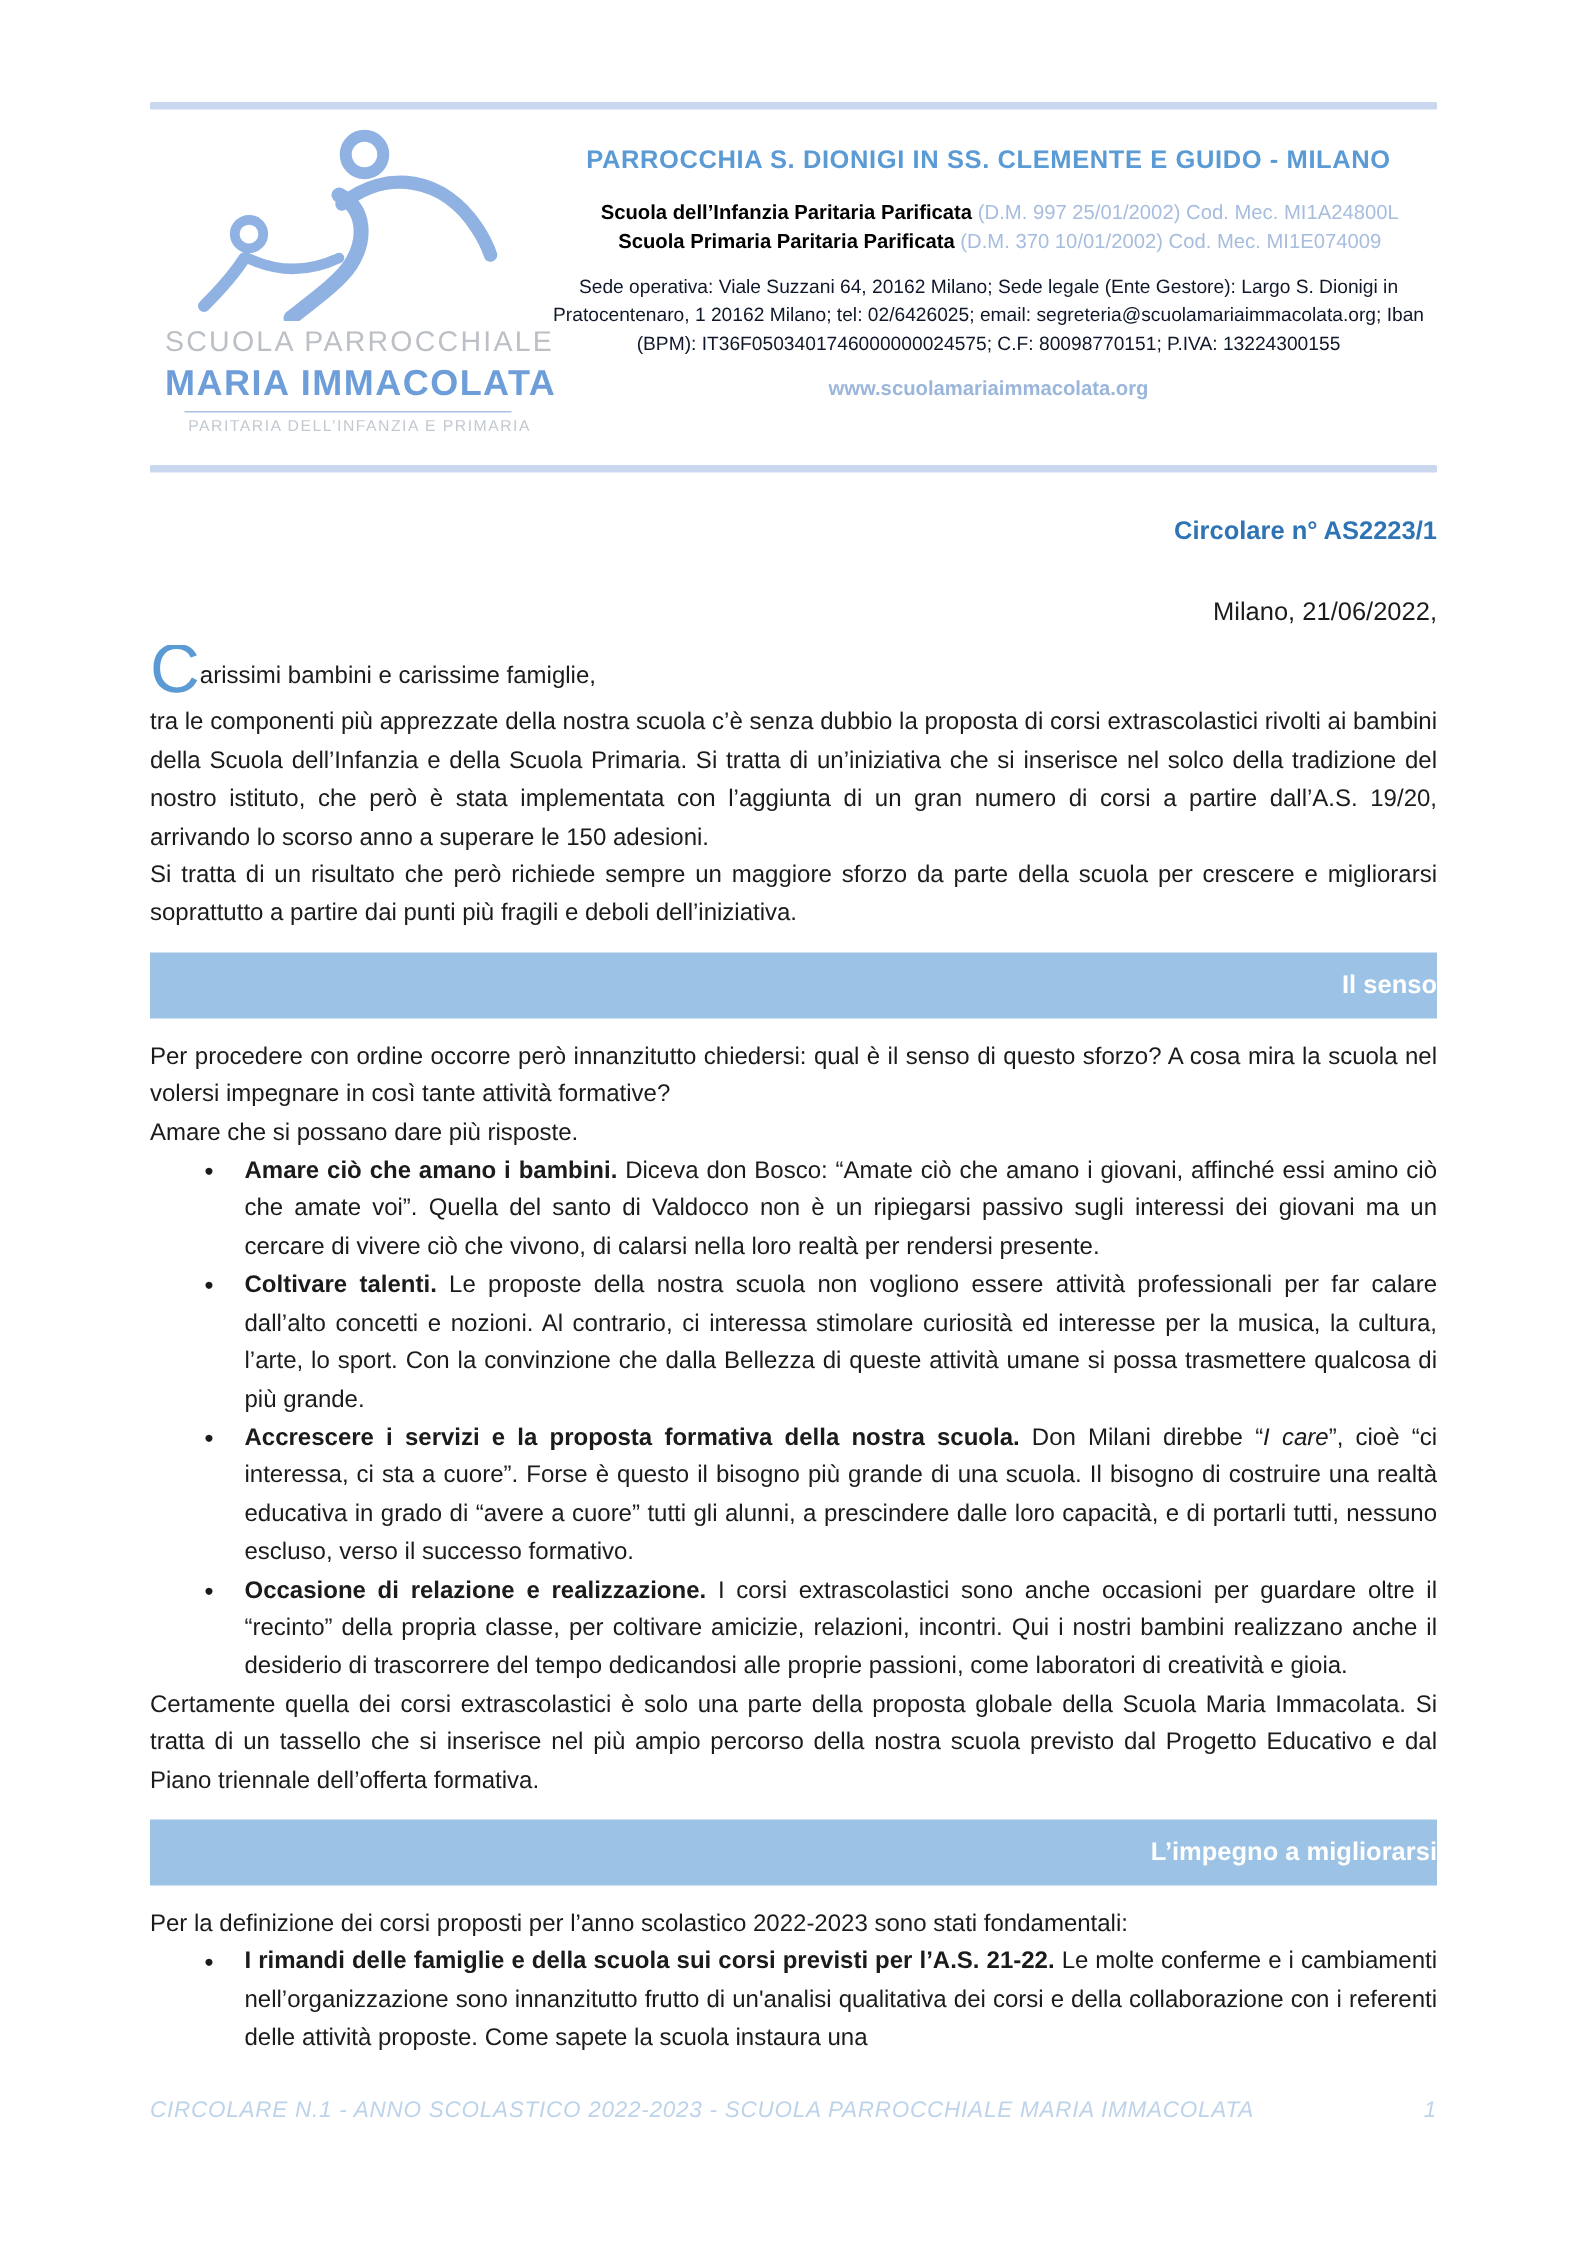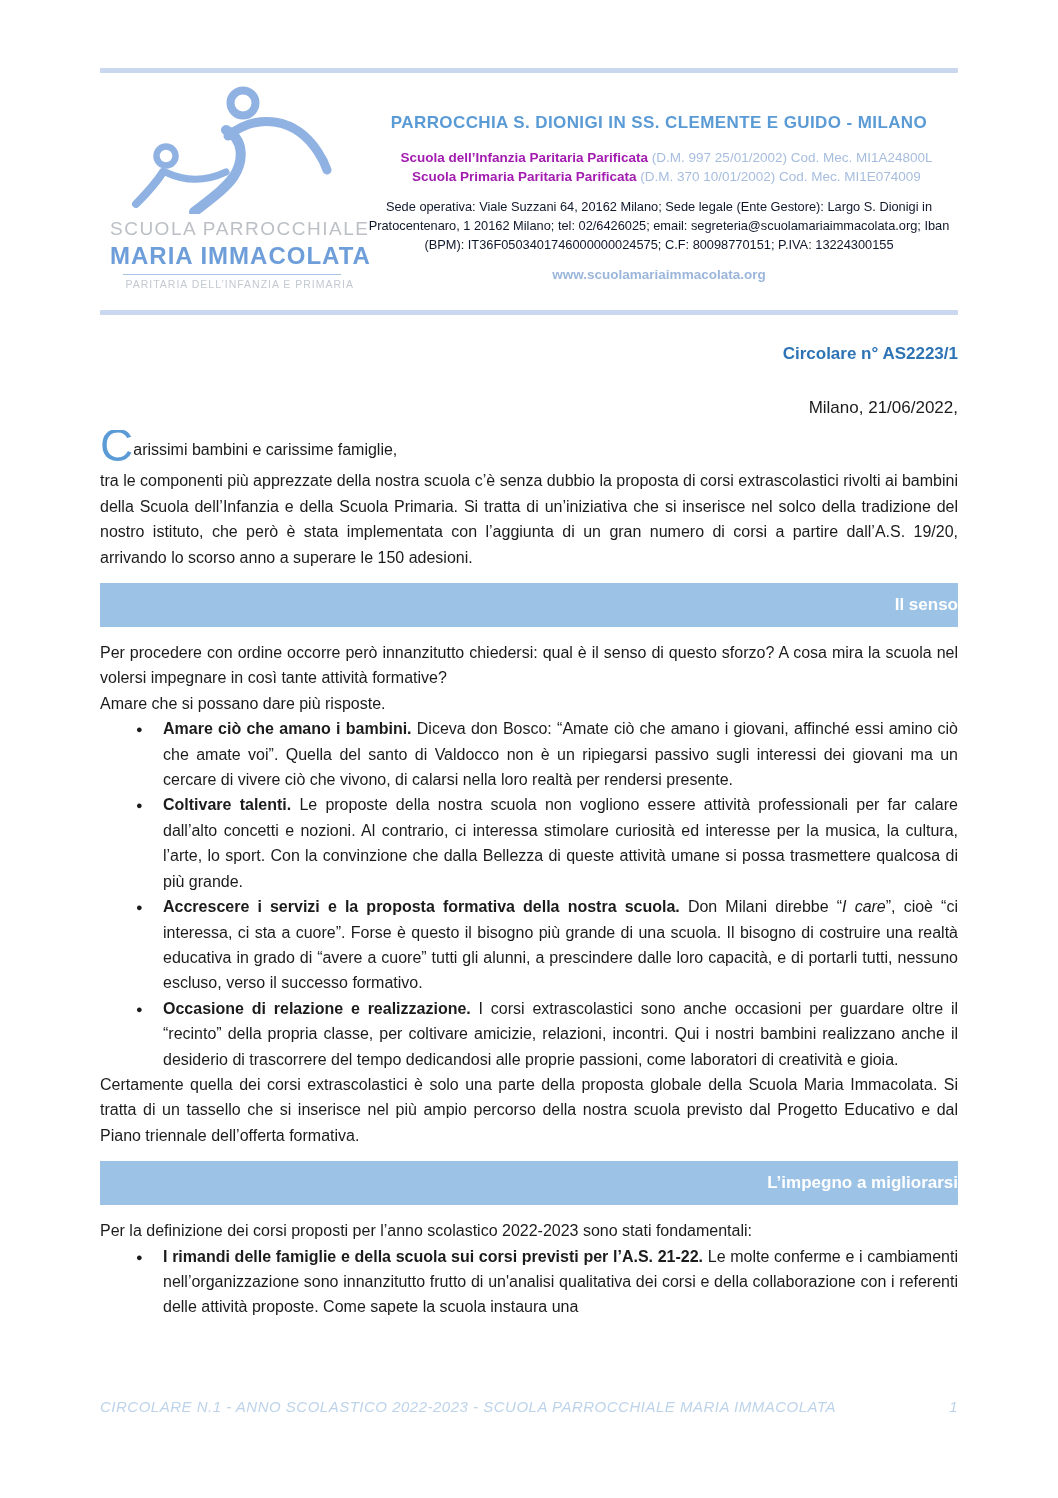--- a/index.html
+++ b/index.html
@@ -18,23 +18,23 @@
 
   
   .logo-block{position:absolute;left:110px;top:86px;width:244px;text-align:right;}
   .logo-figures{display:block;margin:0 auto;}
   .logo-line1{font-size:19px;letter-spacing:1.5px;color:#bcc0c6;font-weight:400;margin-top:4px;white-space:nowrap;}
   .logo-line2{font-size:24px;letter-spacing:1px;color:#6e9ed9;font-weight:700;margin-top:2px;white-space:nowrap;}
   .logo-underline{height:1px;background:#a9c3e4;width:218px;margin:4px auto 3px auto;}
   .logo-line3{font-size:10.5px;letter-spacing:1px;color:#c3c9d1;font-weight:400;white-space:nowrap;}
 
   .header-text{position:absolute;left:360px;top:96px;width:598px;text-align:center;}
-  .header-title{font-size:17px;font-weight:700;color:#5b9bd5;letter-spacing:.4px;line-height:22px;margin-top:16px;}
+  .header-title{font-size:17px;font-weight:700;color:#5b9bd5;letter-spacing:.4px;line-height:22px;}
   .school-lines{margin-top:14px;font-size:13.5px;line-height:19px;color:#a7bdde;}
-  .school-lines b{color:#a21caf;margin-left:15px;}
+  .school-lines b{color:#000000;margin-left:15px;}
   .header-address{margin-top:11px;font-size:12.8px;line-height:19px;color:#0f172a;}
   .header-site{margin-top:13px;font-size:13.5px;font-weight:700;color:#9bb6db;}
   .header-site a{color:#9bb6db;cursor:pointer;}
 
   
   .circolare{position:absolute;left:100px;top:344px;width:858px;text-align:right;
              font-size:17px;font-weight:700;color:#2e74b5;}
   .dateline{position:absolute;left:100px;top:398px;width:858px;text-align:right;
             font-size:17px;color:#1b1b1b;}
 
@@ -101,20 +101,21 @@
   <div class="rule rule-header-bottom"></div>
 
   <div class="circolare">Circolare n° AS2223/1</div>
   <div class="dateline">Milano, 21/06/2022,</div>
 
   <div class="main">
 
     <div class="salutation"><span class="dropcap">C</span><span>arissimi bambini e carissime famiglie,</span></div>
 
     <p>tra le componenti più apprezzate della nostra scuola c’è senza dubbio la proposta di corsi extrascolastici rivolti ai bambini della Scuola dell’Infanzia e della Scuola Primaria. Si tratta di un’iniziativa che si inserisce nel solco della tradizione del nostro istituto, che però è stata implementata con l’aggiunta di un gran numero di corsi a partire dall’A.S. 19/20, arrivando lo scorso anno a superare le 150 adesioni.</p>
+    <p>Si tratta di un risultato che però richiede sempre un maggiore sforzo da parte della scuola per crescere e migliorarsi soprattutto a partire dai punti più fragili e deboli dell’iniziativa.</p>
 
     <div class="banner">Il senso</div>
 
     <p>Per procedere con ordine occorre però innanzitutto chiedersi: qual è il senso di questo sforzo? A cosa mira la scuola nel volersi impegnare in così tante attività formative?</p>
     <p>Amare che si possano dare più risposte.</p>
 
     <ul class="bullets">
       <li><b>Amare ciò che amano i bambini.</b><span> Diceva don Bosco: “Amate ciò che amano i giovani, affinché essi amino ciò che amate voi”. Quella del santo di Valdocco non è un ripiegarsi passivo sugli interessi dei giovani ma un cercare di vivere ciò che vivono, di calarsi nella loro realtà per rendersi presente.</span></li>
       <li><b>Coltivare talenti.</b><span> Le proposte della nostra scuola non vogliono essere attività professionali per far calare dall’alto concetti e nozioni. Al contrario, ci interessa stimolare curiosità ed interesse per la musica, la cultura, l’arte, lo sport. Con la convinzione che dalla Bellezza di queste attività umane si possa trasmettere qualcosa di più grande.</span></li>
       <li><b>Accrescere i servizi e la proposta formativa della nostra scuola.</b><span> Don Milani direbbe “</span><i>I care</i><span>”, cioè “ci interessa, ci sta a cuore”. Forse è questo il bisogno più grande di una scuola. Il bisogno di costruire una realtà educativa in grado di “avere a cuore” tutti gli alunni, a prescindere dalle loro capacità, e di portarli tutti, nessuno escluso, verso il successo formativo.</span></li>

